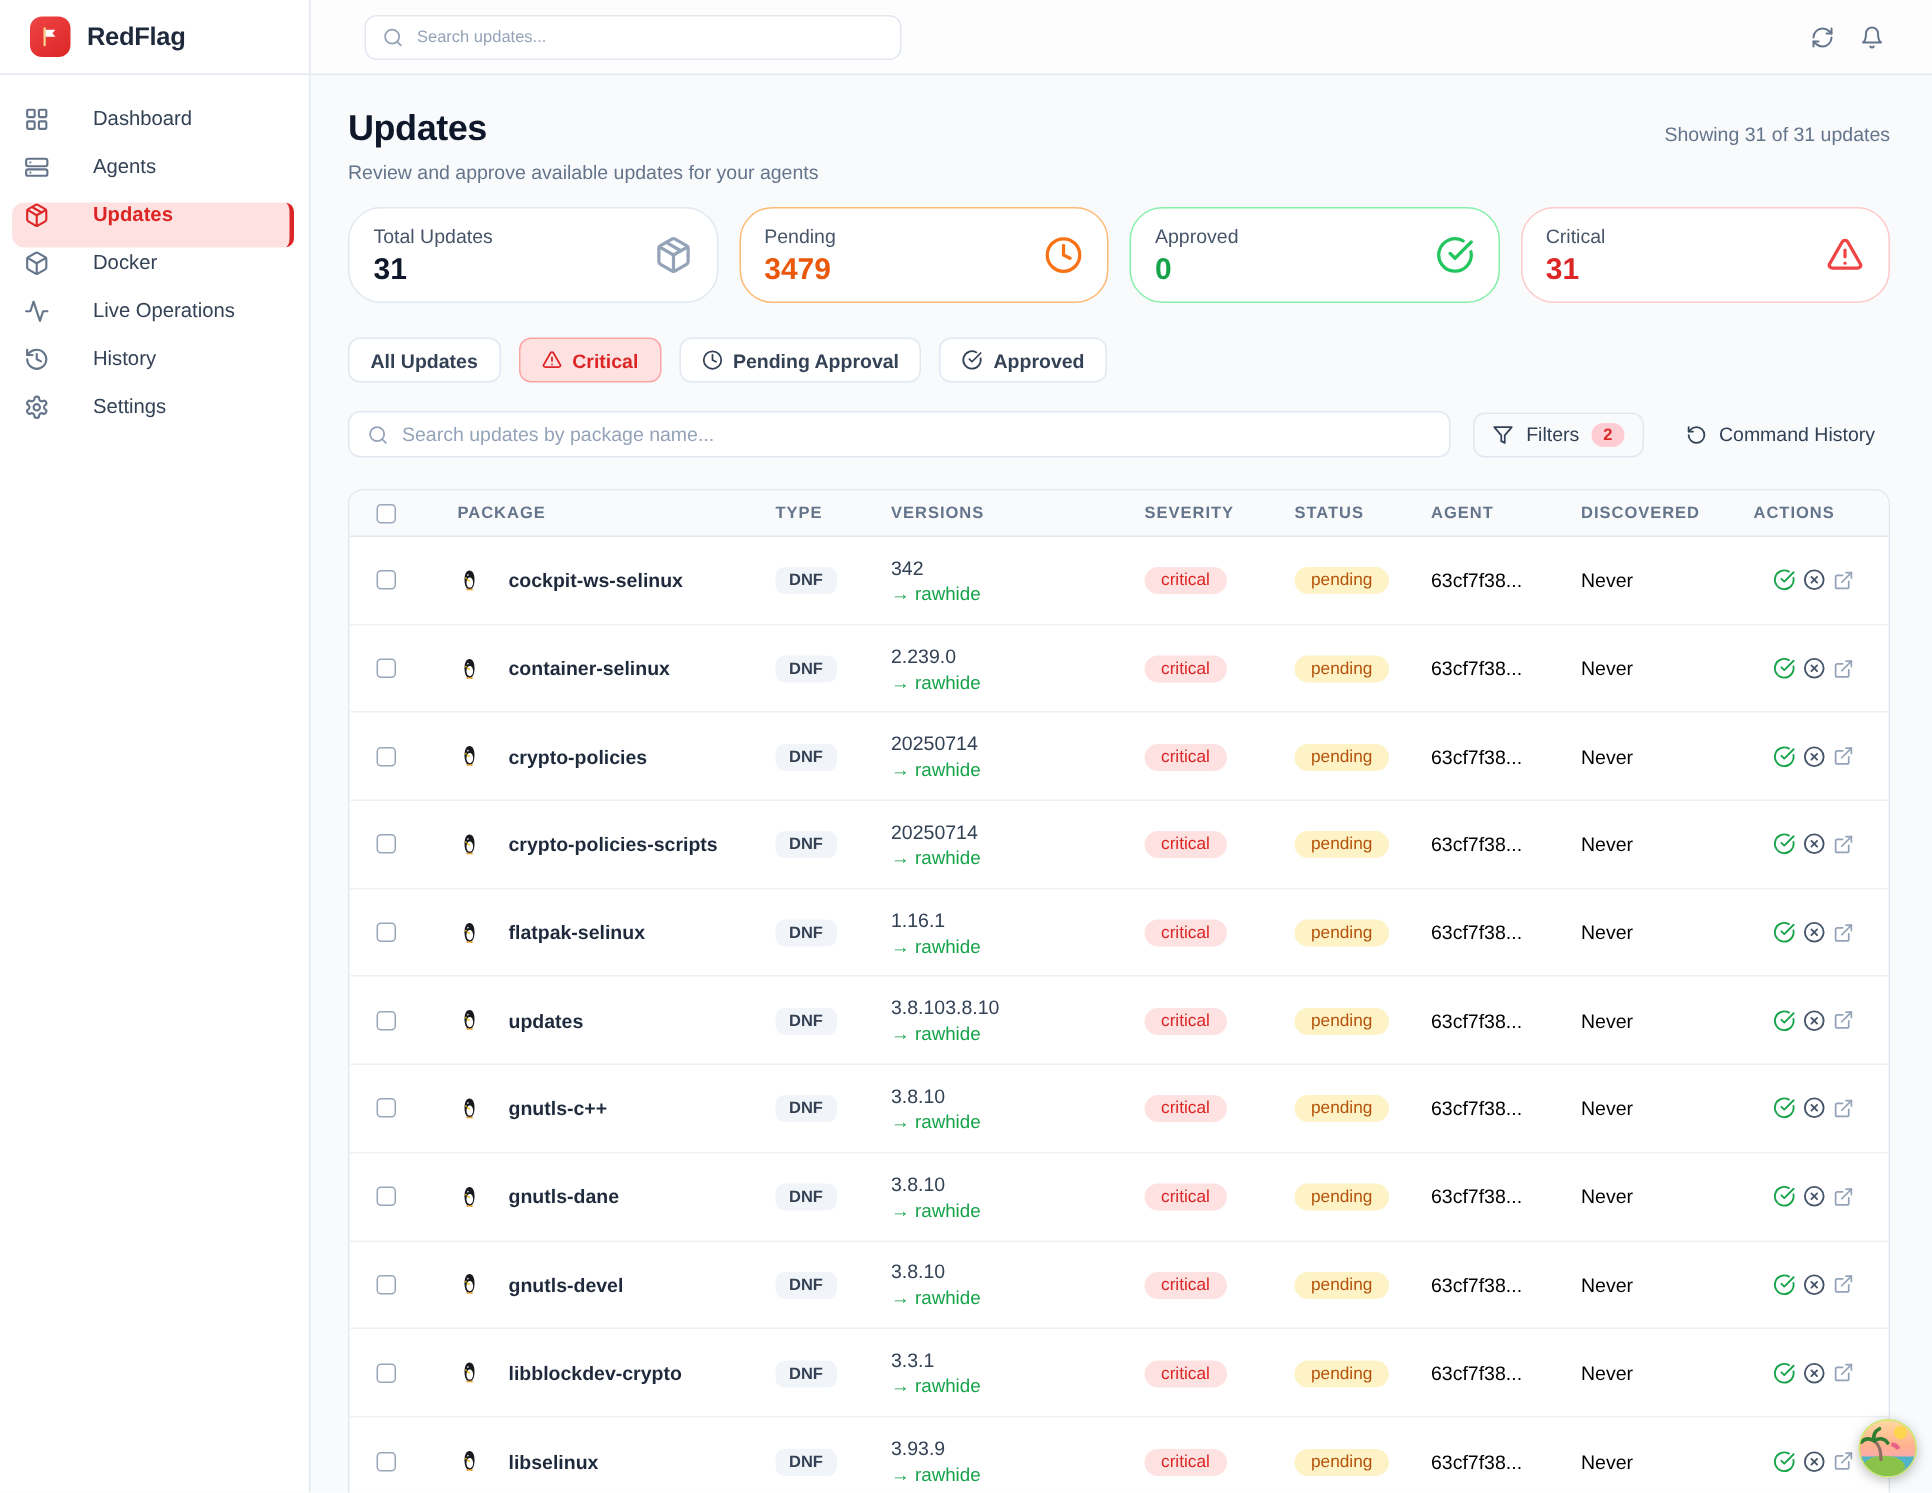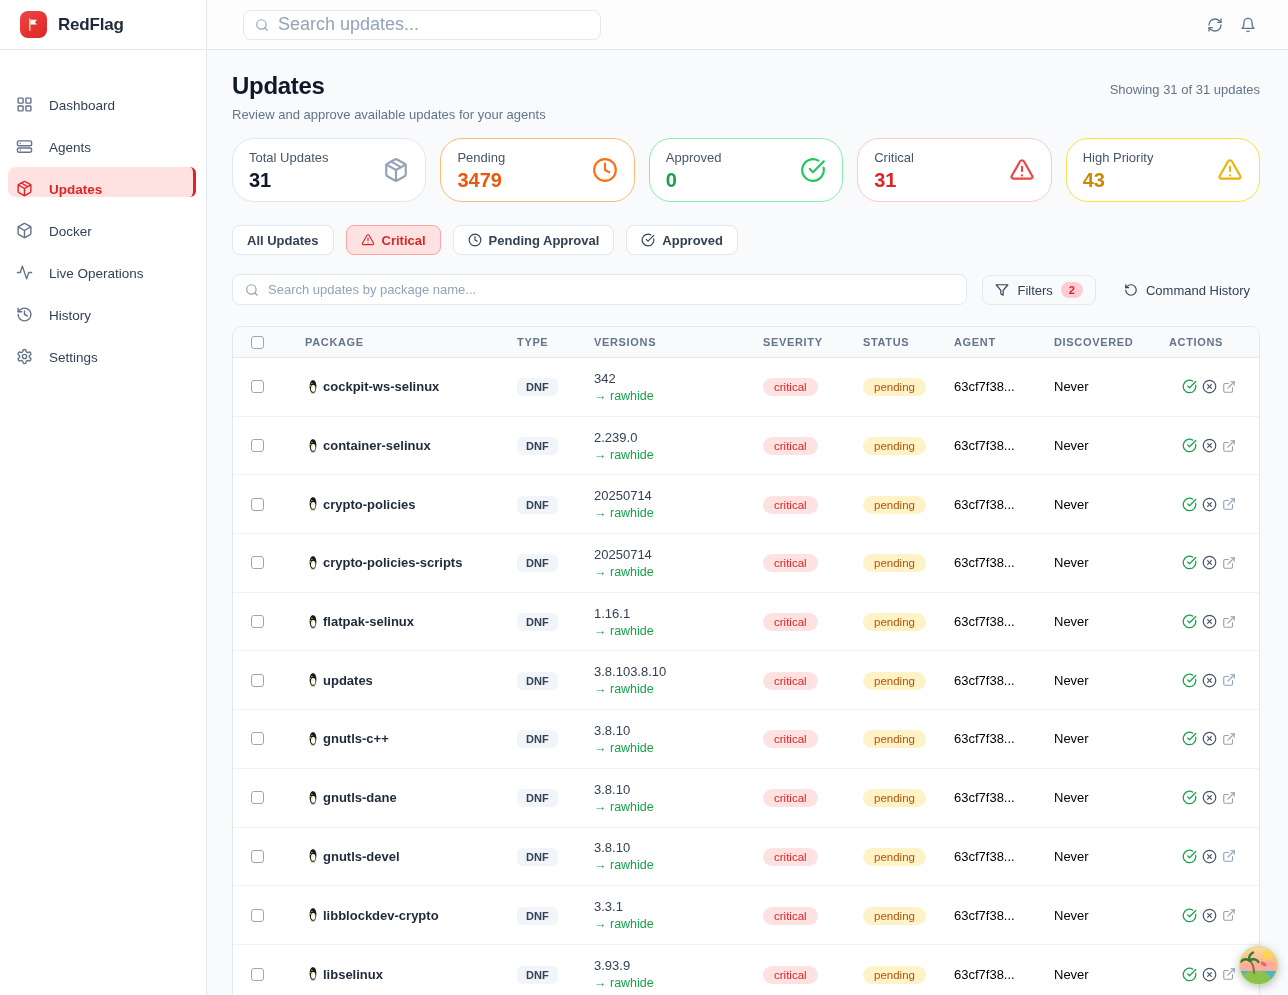--- a/index.html
+++ b/index.html
@@ -6,31 +6,31 @@
   html,body { width:1288px; height:995px; overflow:hidden; }
   body { font-family:"Liberation Sans","DejaVu Sans",sans-serif; background:#f8fafc; color:#0f172a; position:relative; }
   svg { display:block; }
 
   
   .sidebar { position:absolute; left:0; top:0; width:207px; height:995px; background:#fff; border-right:1px solid #e2e8f0; z-index:5; }
   .logo-row { height:50px; display:flex; align-items:center; gap:11px; padding:0 20px; border-bottom:1px solid #e2e8f0; }
   .logo-mark { width:27px; height:27px; border-radius:8px; background:linear-gradient(145deg,#ef4444,#dc2626); display:flex; align-items:center; justify-content:center; flex:0 0 auto; }
   .logo-text { font-size:17px; font-weight:800; color:#1e293b; letter-spacing:-0.2px; }
   .nav { padding-top:21px; }
-  .nav-item { display:flex; align-items:flex-end; gap:16px; height:30px; margin:12px 10px 2px 8px; padding:0 8px; border-radius:8px; cursor:pointer; color:#334155; }
+  .nav-item { display:flex; align-items:flex-start; gap:29px; height:30px; margin:0 10px 2px 8px; padding:0 8px; border-radius:8px; cursor:pointer; color:#334155; }
   .nav-item .nav-icon { color:#64748b; display:flex; }
   .nav-item .nav-label { font-size:13.5px; font-weight:500; }
   .nav-item.active { background:#fee2e2; color:#dc2626; border-right:3px solid #dc2626; border-top-right-radius:6px; border-bottom-right-radius:6px; }
   .nav-item.active .nav-icon { color:#dc2626; }
   .nav-item.active .nav-label { font-weight:600; }
 
   
   .topbar { position:absolute; left:207px; top:0; right:0; height:50px; background:#fdfdfe; border-bottom:1px solid #e2e8f0; display:flex; align-items:center; }
   .top-search { margin-left:36px; width:358px; height:30px; background:#fff; border:1px solid #e2e8f0; border-radius:8px; display:flex; align-items:center; gap:9px; padding:0 11px; }
-  .top-search input { border:none; outline:none; background:transparent; font-size:18px; color:#334155; width:100%; font-family:inherit; }
+  .top-search input { border:none; outline:none; background:transparent; font-size:11px; color:#334155; width:100%; font-family:inherit; }
   .top-search input::placeholder { color:#94a3b8; }
   .topbar-right { margin-left:auto; display:flex; align-items:center; gap:17px; padding-right:32px; color:#64748b; }
   .icon-btn { background:none; border:none; cursor:pointer; color:#64748b; padding:0; display:flex; }
 
   
   .main { position:absolute; left:207px; top:50px; right:0; bottom:0; padding:22px 28px 0 25px; }
   .page-head { display:flex; justify-content:space-between; align-items:flex-start; }
   .page-title { font-size:24px; font-weight:700; color:#0f172a; letter-spacing:-0.3px; }
   .page-sub { font-size:13px; color:#64748b; margin-top:7px; }
   .showing { font-size:13px; color:#64748b; margin-top:10px; }
@@ -38,38 +38,38 @@
   .stats { display:flex; gap:14px; margin-top:16px; }
   .stat-card { flex:1; background:#fff; border:1px solid #e2e8f0; border-radius:22px; height:64px; padding:12px 16px; display:flex; justify-content:space-between; align-items:center; }
   .stat-label { font-size:13px; font-weight:500; color:#475569; margin-bottom:4px; }
   .stat-value { font-size:20px; font-weight:700; line-height:1.1; }
   .stat-icon { display:flex; }
 
   .chips { display:flex; gap:12px; margin-top:23px;align-items:center; }
   .chip { height:30px; display:flex; align-items:center; gap:7px; padding:0 14px; border-radius:8px; border:1px solid #e2e8f0; background:#fff; font-size:13px; font-weight:600; color:#334155; cursor:pointer; font-family:inherit; }
   .chip.active { background:#fee2e2; border-color:#fca5a5; color:#dc2626; }
 
-  .toolbar { display:flex; align-items:flex-end; margin-top:19px; }
+  .toolbar { display:flex; align-items:center; margin-top:19px; }
   .big-search { flex:1; height:31px; background:#fff; border:1px solid #e2e8f0; border-radius:8px; display:flex; align-items:center; gap:9px; padding:0 12px; }
   .big-search input { border:none; outline:none; background:transparent; font-size:13px; color:#334155; width:100%; font-family:inherit; }
   .big-search input::placeholder { color:#94a3b8; }
   .filters-btn { margin-left:15px; height:30px; display:flex; align-items:center; gap:8px; padding:0 12px; border-radius:8px; border:1px solid #e2e8f0; background:#f8fafc; font-size:13px; font-weight:500; color:#334155; cursor:pointer; font-family:inherit; }
   .filters-badge { background:#fecdd3; color:#dc2626; font-size:11px; font-weight:600; border-radius:999px; padding:2px 8px; }
   .cmdhist-btn { margin-left:18px; height:30px; display:flex; align-items:center; gap:8px; padding:0 10px; border:none; background:transparent; font-size:13px; font-weight:500; color:#334155; cursor:pointer; font-family:inherit; }
 
   
   .table-card { margin-top:21px; background:#fff; border:1px solid #e2e8f0; border-radius:10px; overflow:hidden; }
   .tgrid { display:grid; grid-template-columns:72px 212px 77px 169px 100px 91px 100px 115px 1fr; align-items:center; }
   .thead { background:#f8fafc; height:31px; border-bottom:1px solid #e2e8f0; }
   .th { font-size:11px; font-weight:700; letter-spacing:0.06em; color:#64748b; text-transform:uppercase; }
   .trow { height:58.7px; border-bottom:1px solid #eef2f6; }
   .trow:last-child { border-bottom:none; }
   .c-check { padding-left:18px; }
   input[type=checkbox] { appearance:none; width:13px; height:13px; border:1.5px solid #9aa7b8; border-radius:3px; background:#fff; cursor:pointer; display:block; }
-  .pkg-cell { display:flex; align-items:center; gap:2px; }
+  .pkg-cell { display:flex; align-items:center; gap:18px; }
   .pkg-name { font-size:13px; font-weight:600; color:#1e293b; }
   .badge-type { display:inline-block; background:#f1f5f9; color:#334155; font-size:11px; font-weight:600; padding:3px 9px; border-radius:6px; }
   .ver { font-size:13px; color:#334155; margin-bottom:3px; }
   .target { font-size:12.5px; color:#16a34a; }
   .pill { display:inline-block; font-size:11.5px; font-weight:500; padding:3px 11px; border-radius:999px; }
   .pill-critical { background:#fee2e2; color:#dc2626; }
   .pill-pending { background:#fef3c7; color:#b45309; }
   .agent-cell,.disc-cell { font-size:13px; color:#000000; }
   .actions-cell { display:flex; align-items:center; gap:5px; padding-left:13px; }
   .act-btn { background:none; border:none; cursor:pointer; padding:0; display:flex; }
@@ -242,33 +242,20 @@
             <path d="m9 11 3 3L22 4"></path>
           </svg>
         </span>
       </div>
       <div class="stat-card" style="border-color: rgb(254, 202, 202);">
         <div>
           <div class="stat-label">Critical</div>
           <div class="stat-value" style="color:#dc2626">31</div>
         </div>
         <span class="stat-icon" style="color:#ef4444">
-          <svg width="26" height="26" viewBox="0 0 24 24" fill="none" stroke="currentColor" stroke-width="2" stroke-linecap="round" stroke-linejoin="round">
-            <path d="m21.73 18-8-14a2 2 0 0 0-3.48 0l-8 14A2 2 0 0 0 4 20h16a2 2 0 0 0 1.73-2Z"></path>
-            <line x1="12" y1="9" x2="12" y2="13"></line>
-            <line x1="12" y1="17" x2="12.01" y2="17"></line>
-          </svg>
-        </span>
-      </div>
-      <div class="stat-card" style="border-color: rgb(253, 224, 71);">
-        <div>
-          <div class="stat-label">High Priority</div>
-          <div class="stat-value" style="color:#ca8a04">43</div>
-        </div>
-        <span class="stat-icon" style="color:#eab308">
           <svg width="26" height="26" viewBox="0 0 24 24" fill="none" stroke="currentColor" stroke-width="2" stroke-linecap="round" stroke-linejoin="round">
             <path d="m21.73 18-8-14a2 2 0 0 0-3.48 0l-8 14A2 2 0 0 0 4 20h16a2 2 0 0 0 1.73-2Z"></path>
             <line x1="12" y1="9" x2="12" y2="13"></line>
             <line x1="12" y1="17" x2="12.01" y2="17"></line>
           </svg>
         </span>
       </div>
     </div>
 
   <div class="chips">

